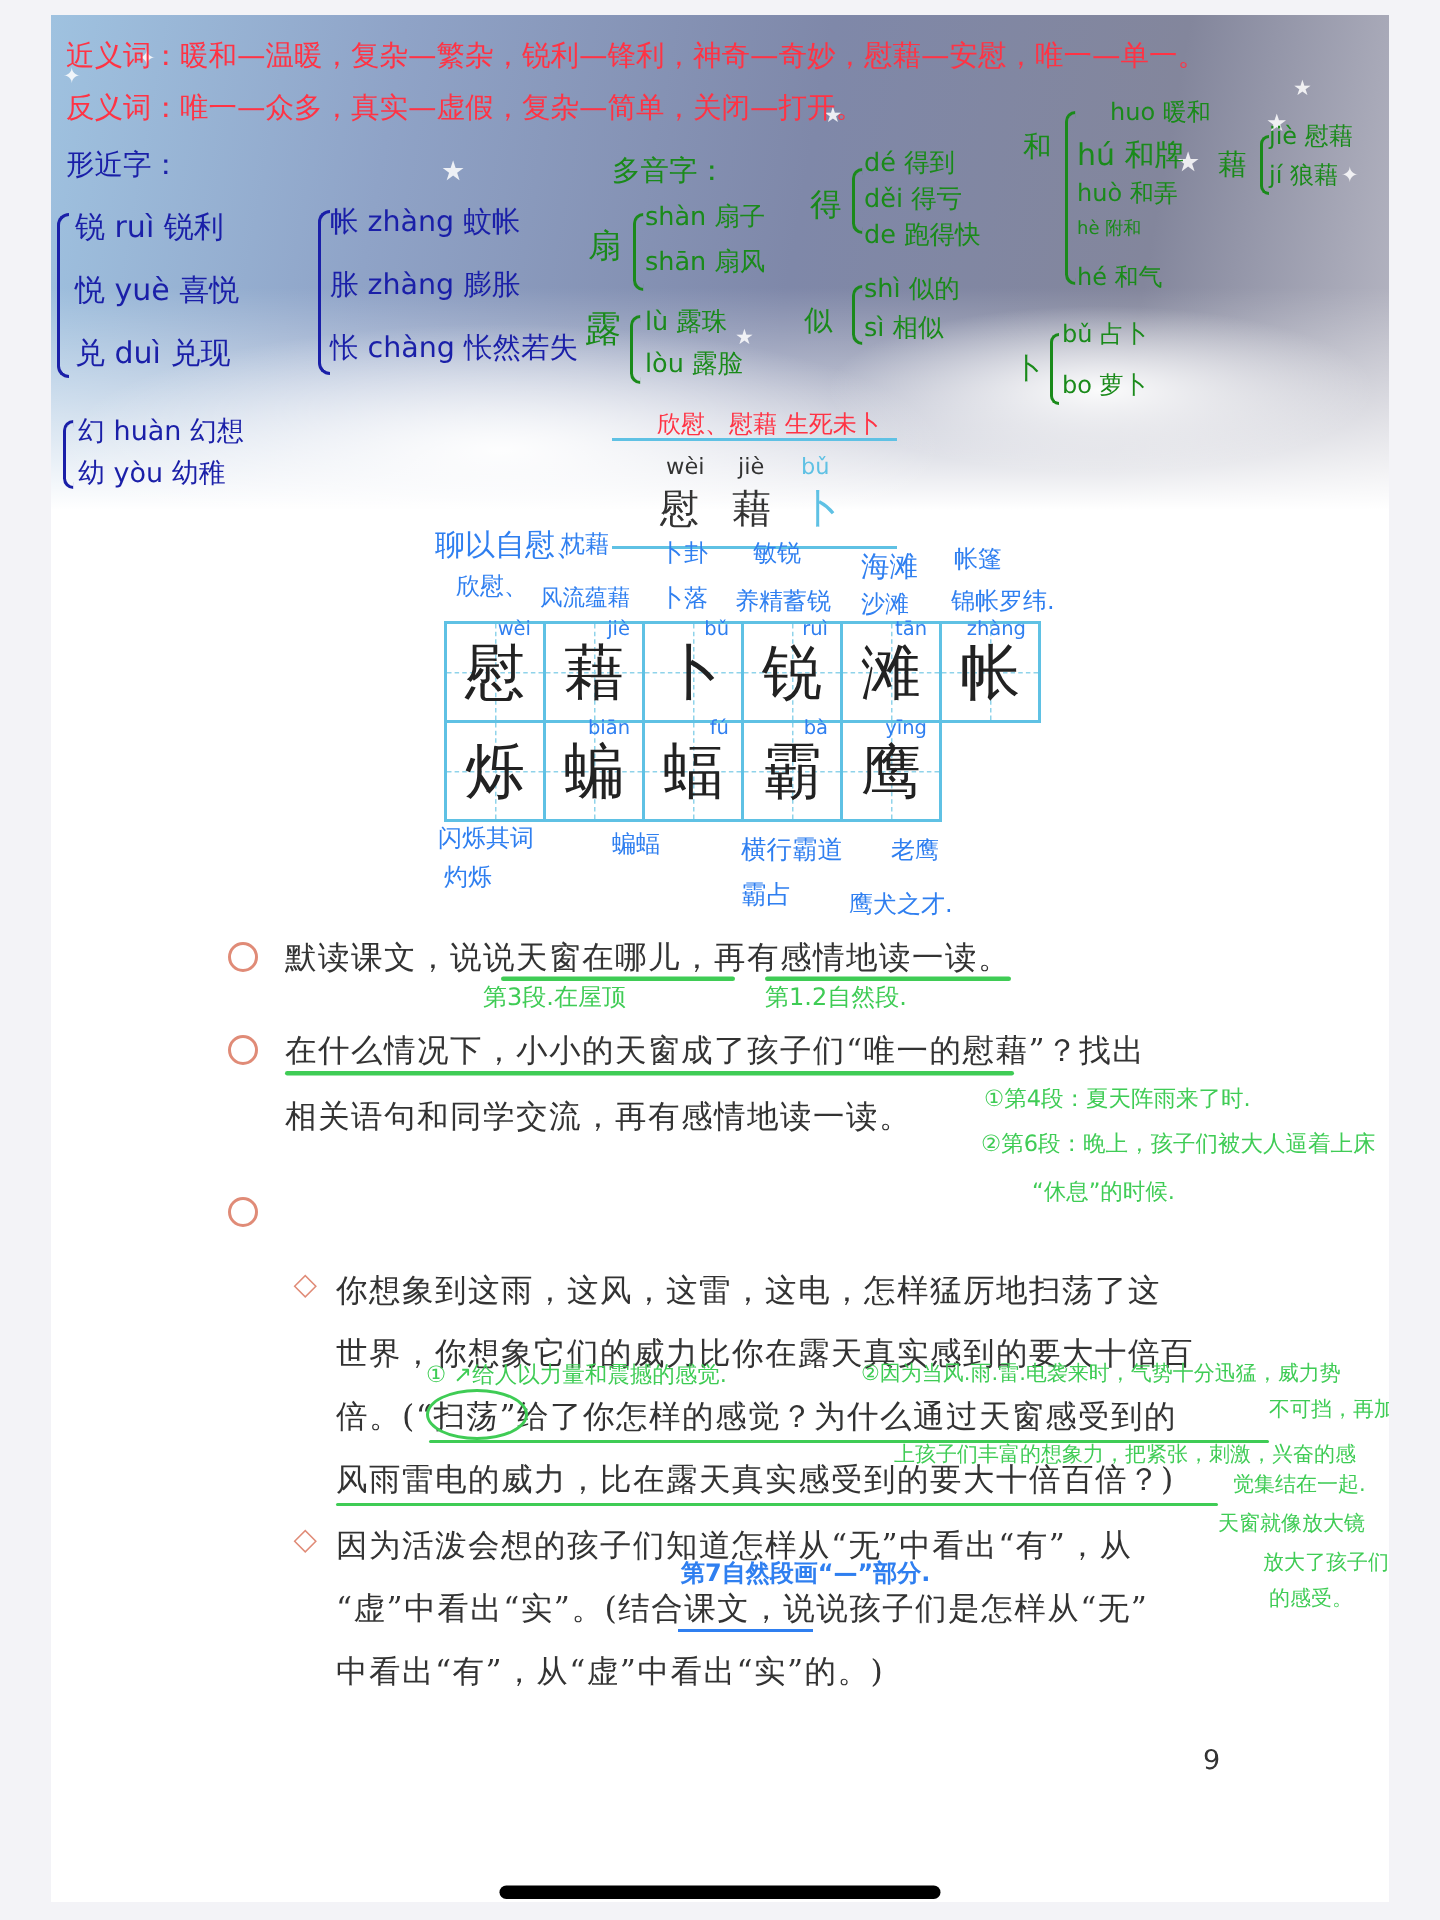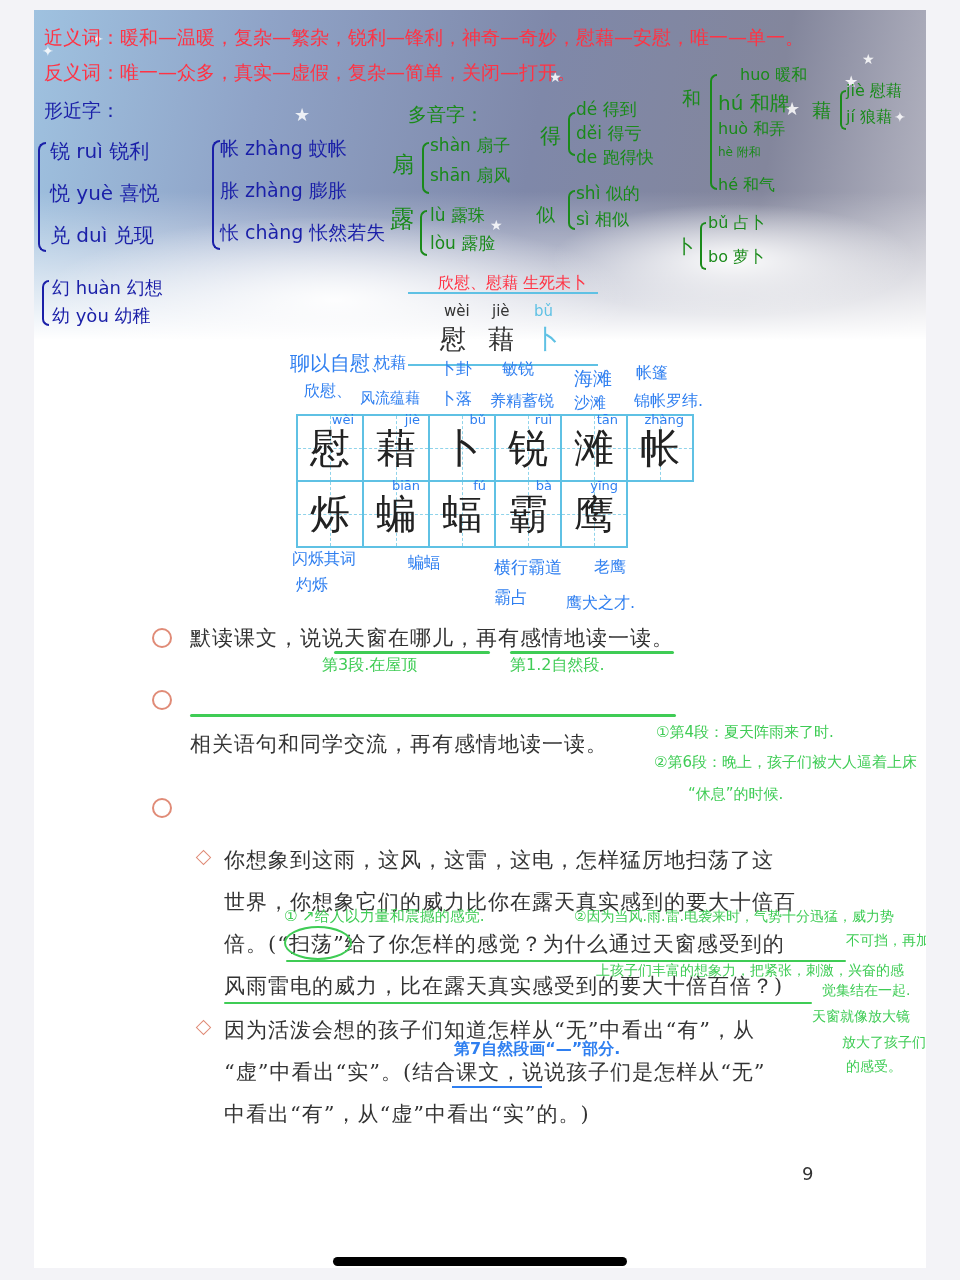--- a/index.html
+++ b/index.html
@@ -210,20 +210,21 @@
   <div class="circle-mark" style="left:118px;top:618px;"></div>
   <div class="q" style="left:156px;top:614px;">
     <span>默读课文，</span><span>说说天窗在哪儿</span><span>，</span><span>再有感情地读一读</span><span>。</span>
   </div>
   <div class="uline-green" style="left:300px;top:641px;width:156px;"></div>
   <div class="uline-green" style="left:476px;top:641px;width:164px;"></div>
   <div class="hw lgreen" style="left:288px;top:646px;font-size:16px;">第3段.在屋顶</div>
   <div class="hw lgreen" style="left:476px;top:646px;font-size:16px;">第1.2自然段.</div>
 
   <div class="circle-mark" style="left:118px;top:680px;"></div>
+  <div class="q" style="left:156px;top:676px;">在什么情况下，小小的天窗成了孩子们“唯一的慰藉”？找出</div>
   <div class="uline-green" style="left:156px;top:704px;width:486px;"></div>
   <div class="q" style="left:156px;top:720px;">相关语句和同学交流，再有感情地读一读。</div>
   <div class="hw lgreen" style="left:622px;top:714px;font-size:15px;">①第4段：夏天阵雨来了时.</div>
   <div class="hw lgreen" style="left:620px;top:744px;font-size:15px;">②第6段：晚上，孩子们被大人逼着上床</div>
   <div class="hw lgreen" style="left:654px;top:776px;font-size:15px;">“休息”的时候.</div>
 
   <div class="circle-mark" style="left:118px;top:788px;"></div>
 
   <div class="diamond-mark" style="left:164px;top:842px;"></div>
   <div class="q" style="left:190px;top:836px;">你想象到这雨，这风，这雷，这电，怎样猛厉地扫荡了这</div>

